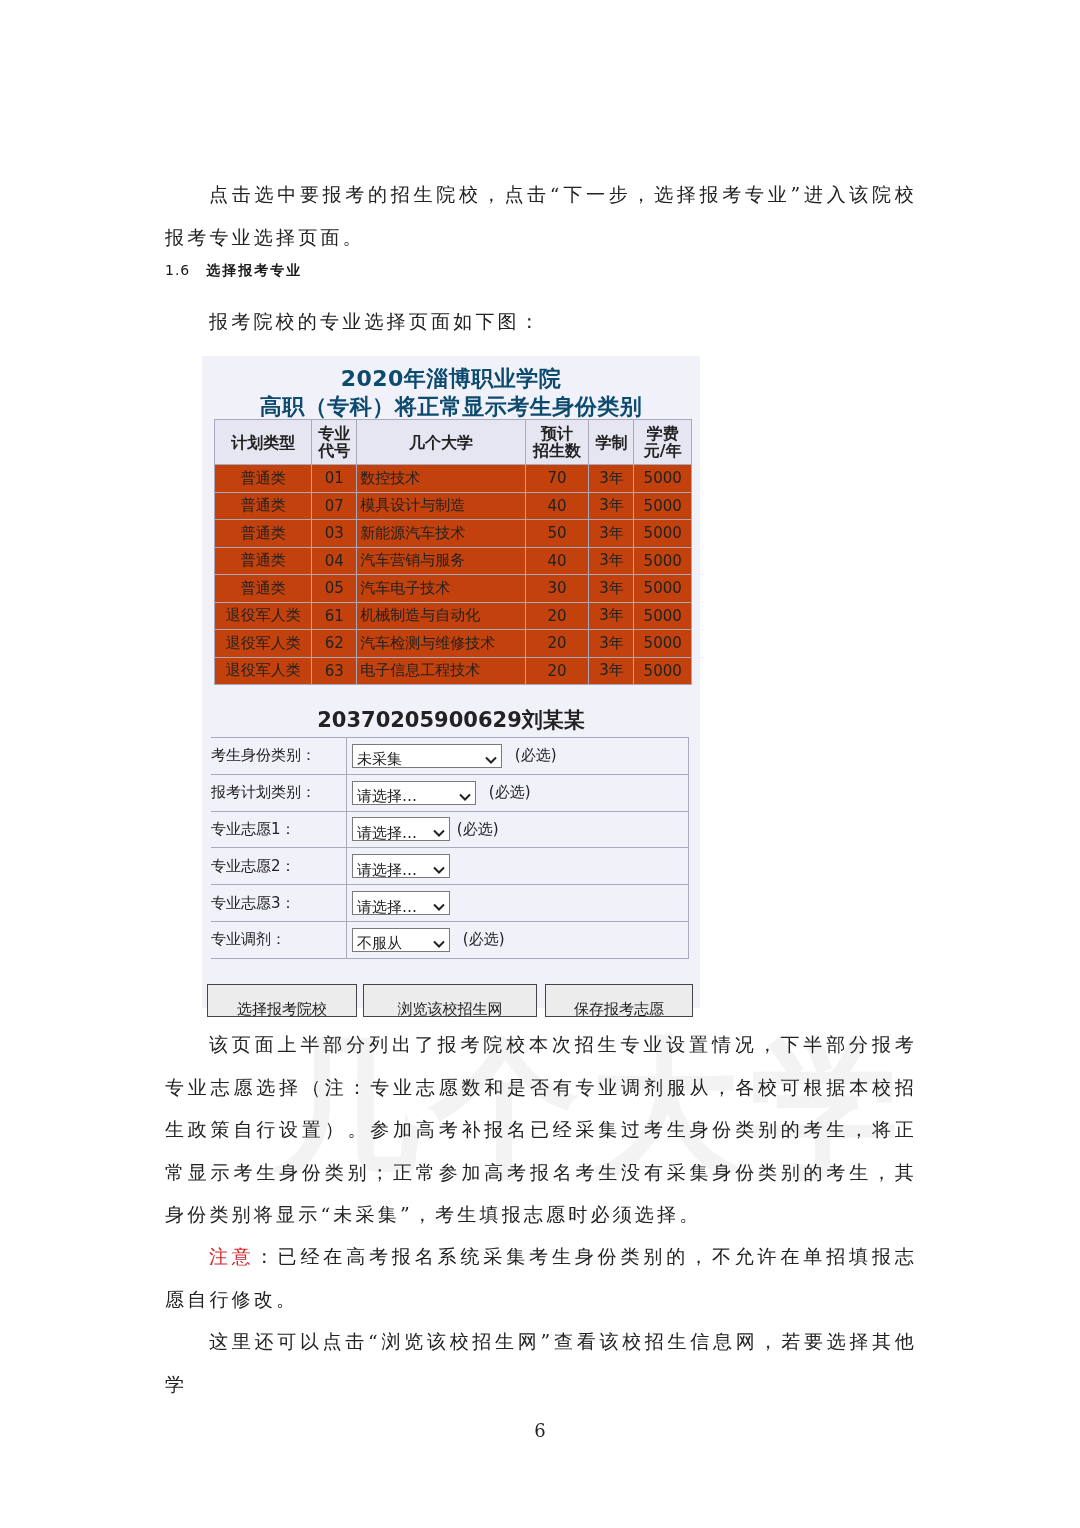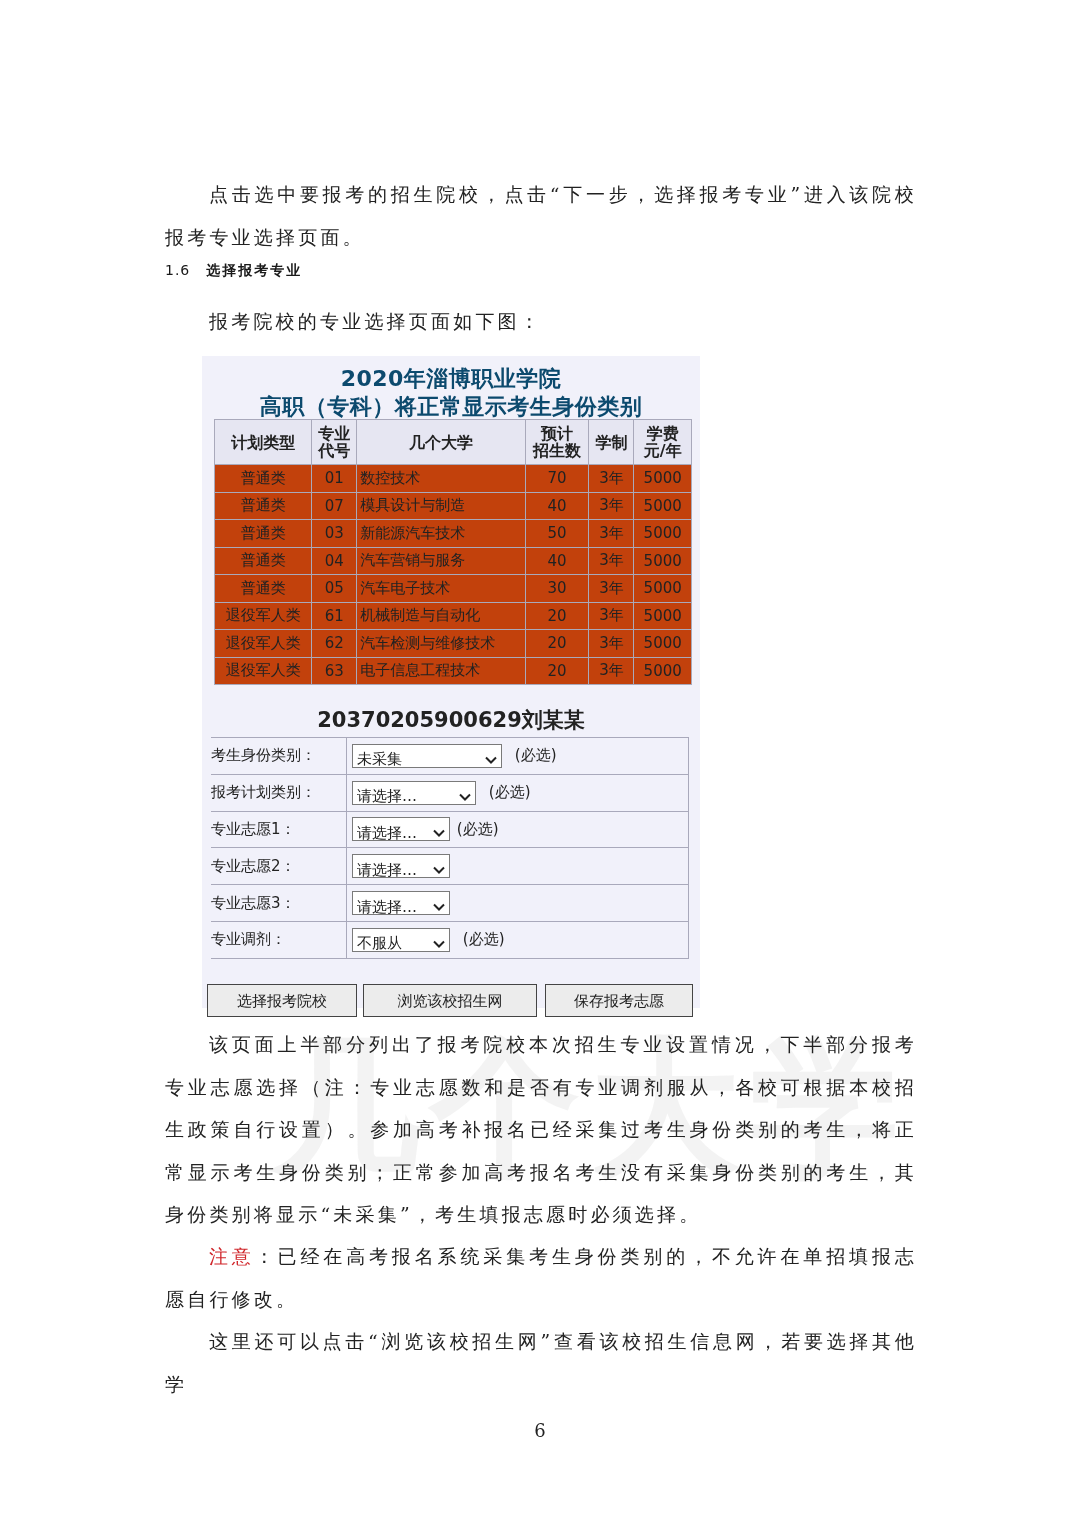--- a/index.html
+++ b/index.html
@@ -158,21 +158,21 @@
       height: 33px;
       box-sizing: border-box;
       border: 1.5px solid #444;
       background: #ececec;
       font-family: "DejaVu Sans", "Liberation Sans", sans-serif;
       font-size: 15px;
       text-align: center;
       line-height: 20px;
       color: #222;
       cursor: pointer;
-      padding: 5px;
+      padding: 14px;
     }
     .btn1 { left: 5px; width: 150px; }
     .btn2 { left: 161px; width: 174px; }
     .btn3 { left: 343px; width: 148px; }
 
     .watermark {
       position: absolute;
       left: 270px;
       top: 1010px;
       font-family: Liberation Mono, monospace;

